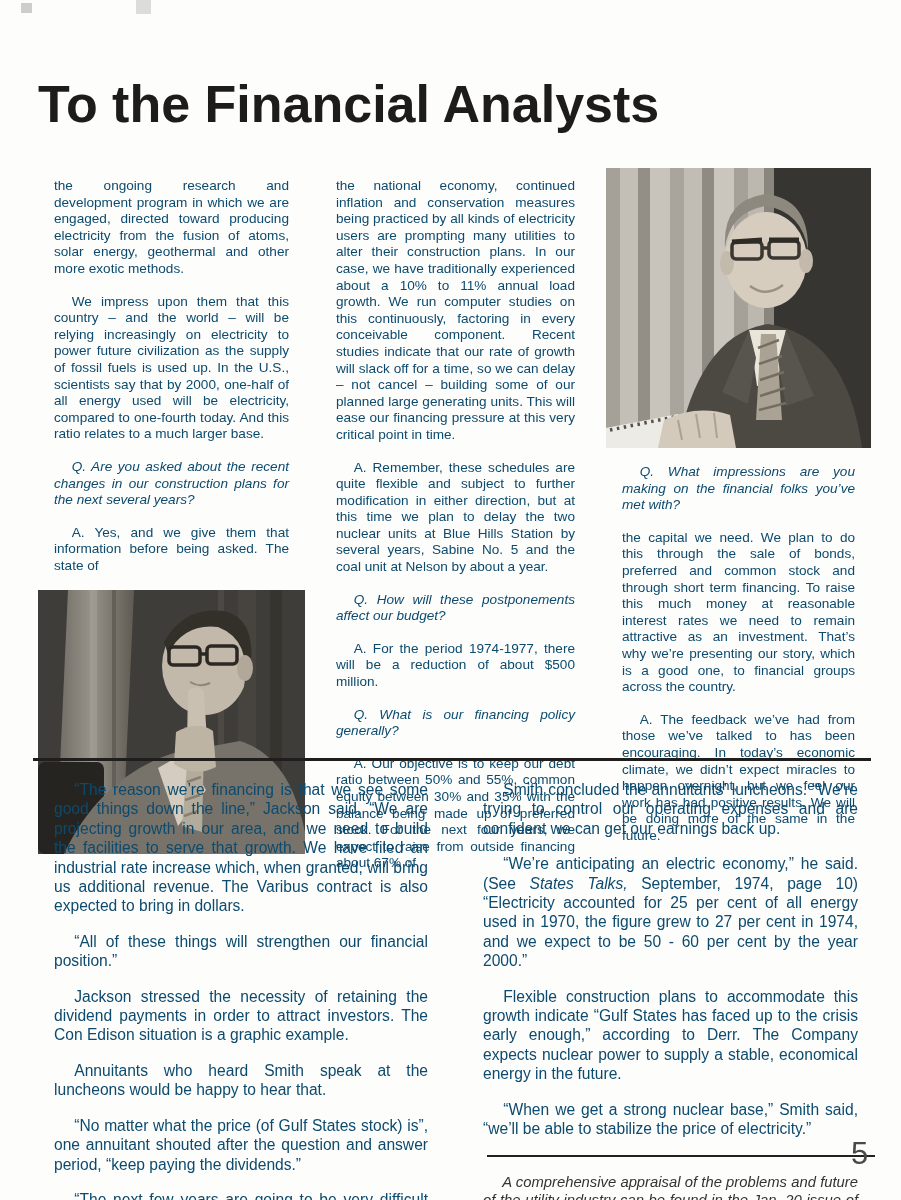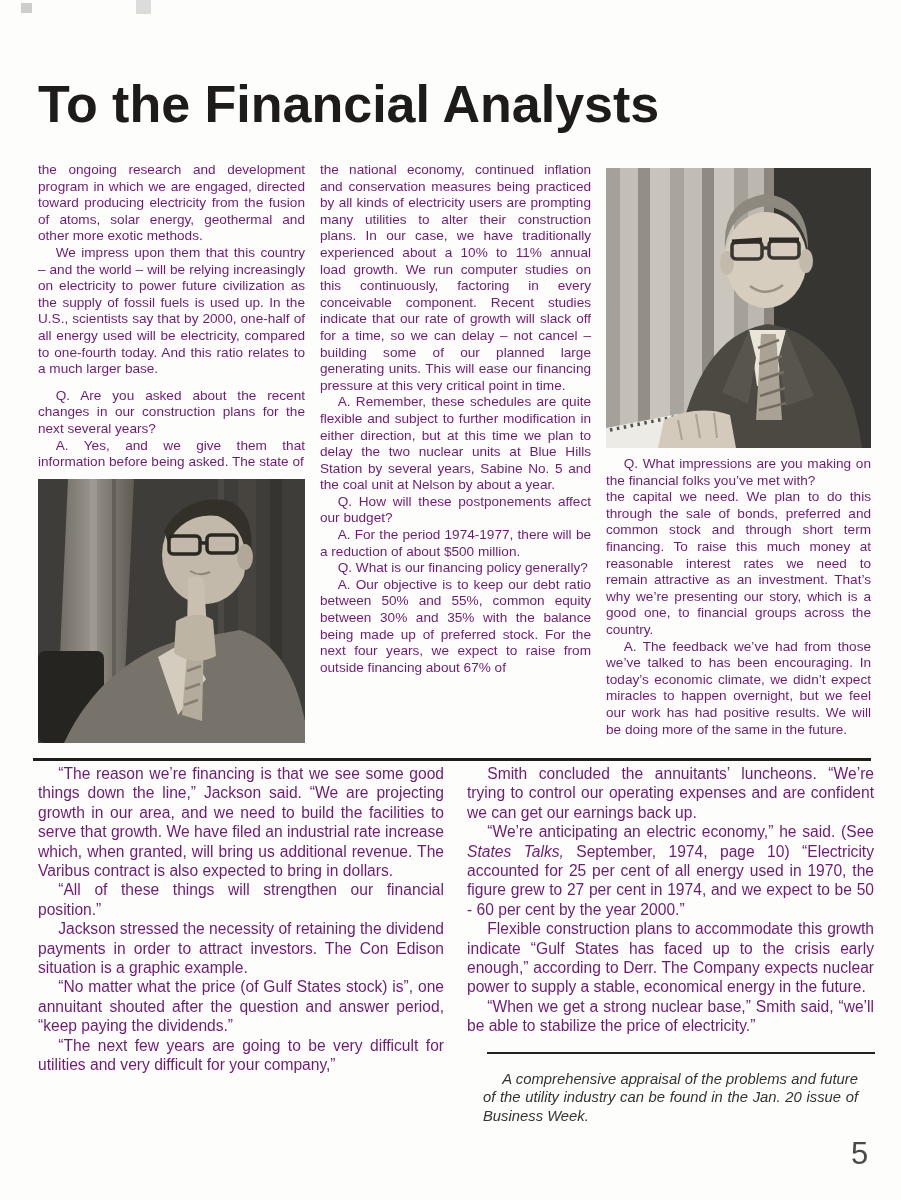--- a/index.html
+++ b/index.html
@@ -13,24 +13,24 @@
   .title {
     position:absolute; left:38px; top:74px; margin:0;
     font-size:52px; font-weight:700; letter-spacing:0px; color:#1d1c1a;
     font-family:"Liberation Sans", sans-serif; white-space:nowrap;
   }
   .top-columns {
     position:absolute; left:38px; top:162px; width:833px;
     display:grid; grid-template-columns:267px 271px 265px; column-gap:15px;
   }
   .top-columns .para { font-size:13.6px; line-height:16.6px; }
-  .para { margin:0; text-align:justify; color:#701a75; }
+  .para { margin:16px; text-align:justify; color:#0c4a6e; }
   .para.indent { text-indent:1.3em; }
   .para.noindent { text-indent:0; }
-  .para.q { text-indent:1.3em; }
+  .para.q { font-style:italic; text-indent:1.3em; }
   .col-1 .para.q { margin-top:10px; }
   .photo { margin:0; padding:0; }
   .photo-left { margin-top:8px; width:267px; height:264px; }
   .photo-right { margin:6px 0 8px 0; width:265px; height:280px; }
   .photo svg { display:block; width:100%; height:100%; }
   .main-divider {
     position:absolute; left:33px; top:750px; width:838px; height:3px;
     background:#1f1e1c; border:none;
   }
   .bottom-columns {
@@ -160,20 +160,21 @@
   </div>
 
   <hr class="main-divider">
 
   <div class="bottom-columns">
     <div class="col">
       <div>
           <p class="para indent">“The reason we’re financing is that we see some good things down the line,” Jackson said. “We are projecting growth in our area, and we need to build the facilities to serve that growth. We have filed an industrial rate increase which, when granted, will bring us additional revenue. The Varibus contract is also expected to bring in dollars.</p>
           <p class="para indent">“All of these things will strengthen our financial position.”</p>
           <p class="para indent">Jackson stressed the necessity of retaining the dividend payments in order to attract investors. The Con Edison situation is a graphic example.</p>
+          <p class="para indent">Annuitants who heard Smith speak at the luncheons would be happy to hear that.</p>
           <p class="para indent">“No matter what the price (of Gulf States stock) is”, one annuitant shouted after the question and answer period, “keep paying the dividends.”</p>
           <p class="para indent">“The next few years are going to be very difficult for utilities and very difficult for your company,”</p>
         </div>
     </div>
     <div class="col">
       <div>
           <p class="para indent">Smith concluded the annuitants’ luncheons. “We’re trying to control our operating expenses and are confident we can get our earnings back up.</p>
           <p class="para indent"><span>“We’re anticipating an electric economy,” he said. (See </span><i>States Talks,</i><span> September, 1974, page 10) “Electricity accounted for 25 per cent of all energy used in 1970, the figure grew to 27 per cent in 1974, and we expect to be 50 - 60 per cent by the year 2000.”</span></p>
           <p class="para indent">Flexible construction plans to accommodate this growth indicate “Gulf States has faced up to the crisis early enough,” according to Derr. The Company expects nuclear power to supply a stable, economical energy in the future.</p>
           <p class="para indent">“When we get a strong nuclear base,” Smith said, “we’ll be able to stabilize the price of electricity.”</p>

